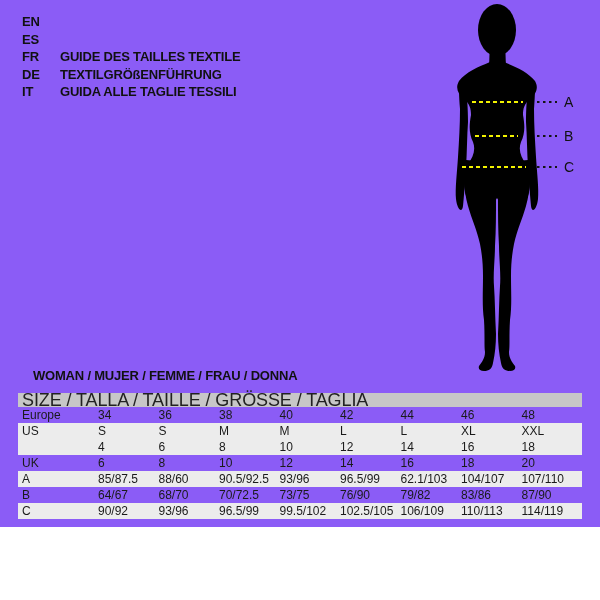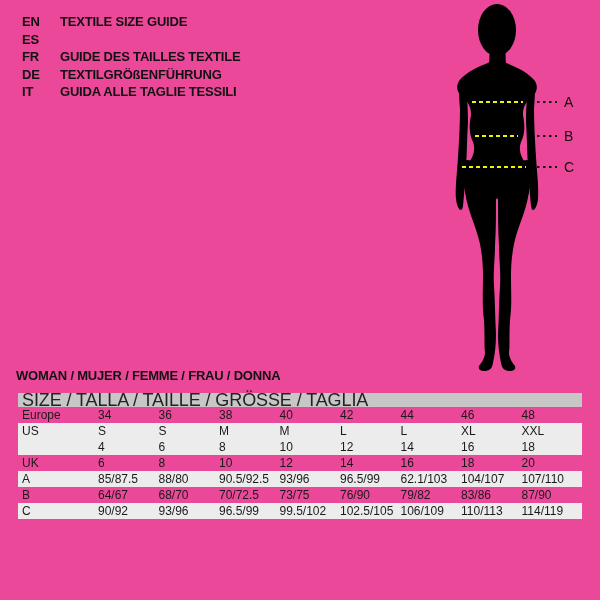--- a/index.html
+++ b/index.html
@@ -1,29 +1,29 @@
 <!DOCTYPE html>
 <html style="--header-bg: #c7c7c7; --stripe-bg: #ececec;"><head>
 <meta charset="utf-8">
 <style>
   html,body{margin:0;padding:0;background:#ffffff;}
   .canvas{
-    position:relative;width:600px;height:600px;background:#ec4899;overflow:hidden;
+    position:relative;width:600px;height:527px;background:#8b5cf6;overflow:hidden;
     font-family:"Liberation Sans", sans-serif;color:#1a1a1a;
   }
   
   .langs{position:absolute;left:22px;top:13px;}
   .lang-row{display:flex;height:17.5px;line-height:17.5px;
     font-size:13px;font-weight:bold;letter-spacing:-0.2px;color:#111;}
   .lang-code{width:38px;}
   
   .figure{position:absolute;left:440px;top:2px;width:160px;height:372px;}
   .measure-label{font-family:"Liberation Sans", sans-serif;font-size:14px;fill:#111;}
   
-  .woman-heading{position:absolute;left:16px;top:368px;font-size:13px;font-weight:bold;
+  .woman-heading{position:absolute;left:33px;top:368px;font-size:13px;font-weight:bold;
     letter-spacing:-0.2px;color:#111;}
   
   .size-table{position:absolute;left:18px;top:393px;width:564px;font-size:12px;}
   .size-table-header{height:14px;line-height:14px;background:var(--header-bg,#c7c7c7);
     padding-left:4px;font-size:18px;color:#222;letter-spacing:-0.1px;}
   .t-row{display:grid;grid-template-columns:80px repeat(8,1fr);height:16px;line-height:16px;}
   .t-row.shaded{background:var(--stripe-bg,#ececec);}
   .row-label{padding-left:4px;text-align:left;}
   .size-cell{text-align:left;}
   
@@ -32,21 +32,20 @@
     letter-spacing:-0.2px;color:#111;}
 </style>
 </head>
 <body>
 
 <div class="canvas">
 
   <div class="langs" id="langs">
       <div class="lang-row">
         <span class="lang-code">EN</span>
-        <span class="lang-label">TEXTILE SIZE GUIDE</span>
       </div>
       <div class="lang-row">
         <span class="lang-code">ES</span>
       </div>
       <div class="lang-row">
         <span class="lang-code">FR</span>
         <span class="lang-label">GUIDE DES TAILLES TEXTILE</span>
       </div>
       <div class="lang-row">
         <span class="lang-code">DE</span>
@@ -146,21 +145,21 @@
           <div class="size-cell">10</div>
           <div class="size-cell">12</div>
           <div class="size-cell">14</div>
           <div class="size-cell">16</div>
           <div class="size-cell">18</div>
           <div class="size-cell">20</div>
         </div>
         <div class="t-row shaded">
           <div class="row-label">A</div>
           <div class="size-cell">85/87.5</div>
-          <div class="size-cell">88/80</div>
+          <div class="size-cell">88/60</div>
           <div class="size-cell">90.5/92.5</div>
           <div class="size-cell">93/96</div>
           <div class="size-cell">96.5/99</div>
           <div class="size-cell">62.1/103</div>
           <div class="size-cell">104/107</div>
           <div class="size-cell">107/110</div>
         </div>
         <div class="t-row">
           <div class="row-label">B</div>
           <div class="size-cell">64/67</div>

